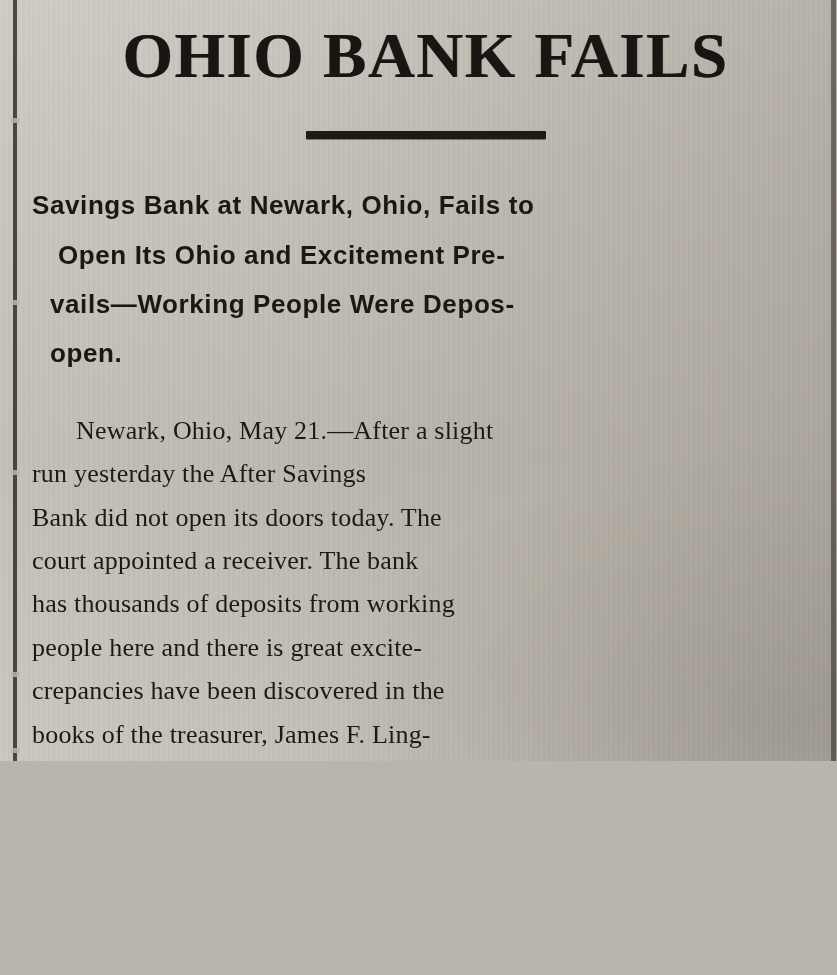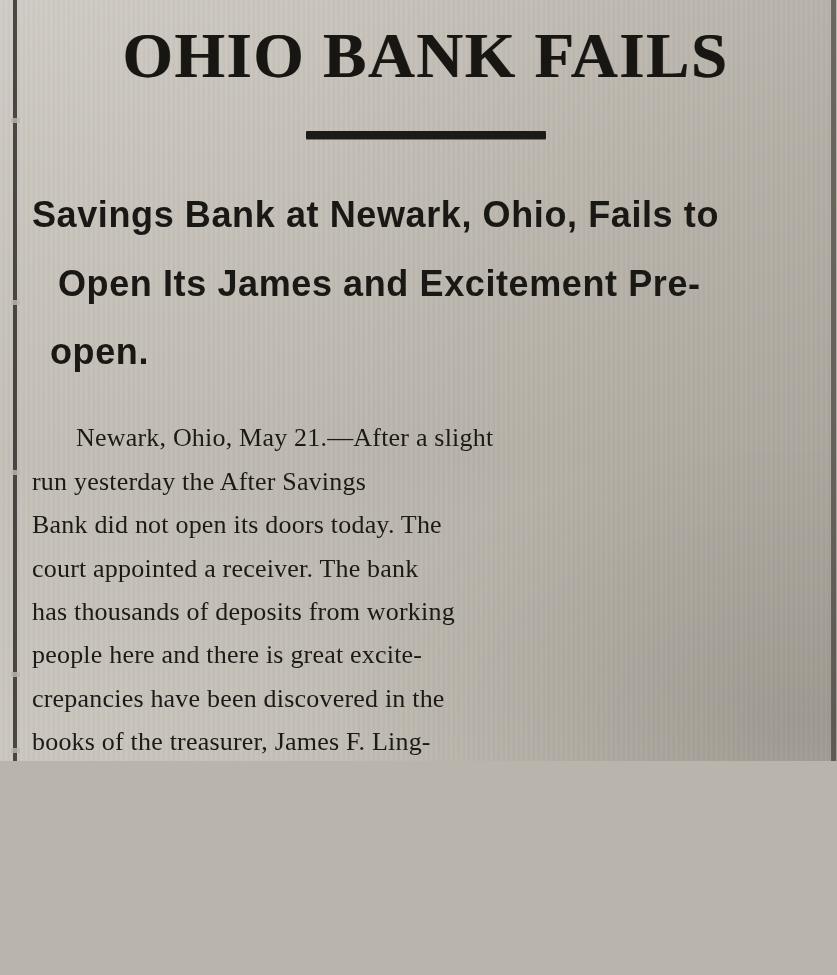--- a/index.html
+++ b/index.html
@@ -82,21 +82,21 @@
     background: #1d1b18;
     border-radius: 1px;
     box-shadow: 0 1px 0 rgba(40,38,34,0.5);
   }
 
   
   .deck {
     margin: 38px 10px 0 4px;
     font-family: "Liberation Sans", sans-serif;
     font-weight: bold;
-    font-size: 36px;
+    font-size: 26px;
     line-height: 1.9;
     letter-spacing: 0.6px;
     color: #1a1815;
     text-align: left;
   }
   .deck .l {
     display: block;
     white-space: nowrap;
   }
   .deck .l.indent1 { padding-left: 26px; }
@@ -146,21 +146,22 @@
   <div class="content">
 
     <h1 class="headline">OHIO BANK FAILS</h1>
 
     <div class="dash-wrap">
       <span class="dash"></span>
     </div>
 
     <div class="deck">
       <span class="l">Savings Bank at Newark, Ohio, Fails to</span>
-      <span class="l indent1">Open Its James and Excitement Pre-</span>
+      <span class="l indent1">Open Its Ohio and Excitement Pre-</span>
+      <span class="l indent2">vails—Working People Were Depos-</span>
       <span class="l indent2">open.</span>
     </div>
 
     <div class="body-copy">
       <span class="p first">Newark, Ohio, May 21.—After a slight</span>
       <span class="p">run yesterday  the  After   Savings</span>
       <span class="p">Bank did not open its doors today. The</span>
       <span class="p">court appointed a  receiver.   The bank</span>
       <span class="p">has thousands of deposits from working</span>
       <span class="p">people here  and  there is  great excite-</span>

